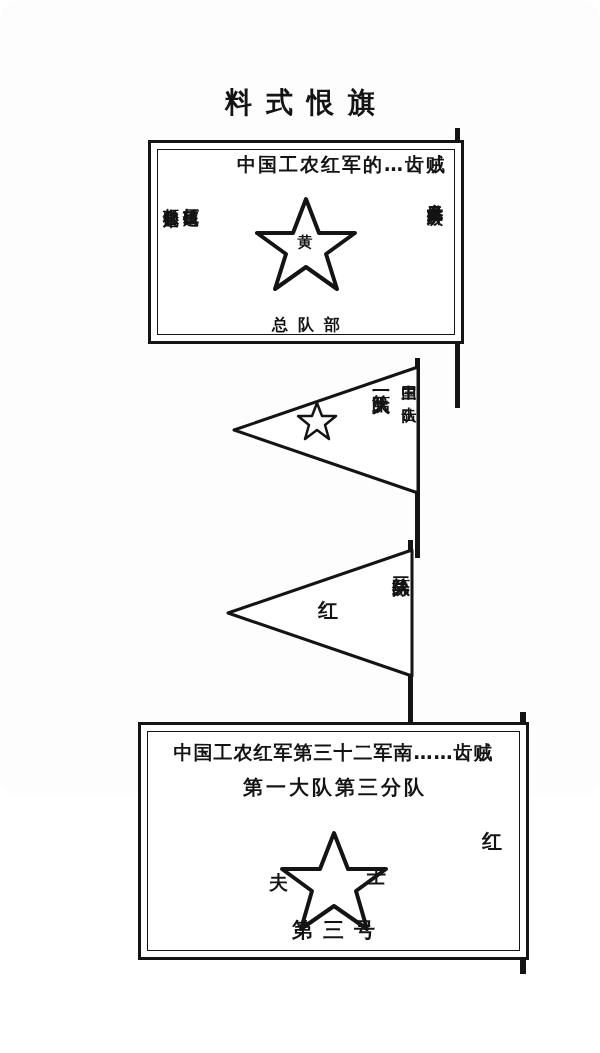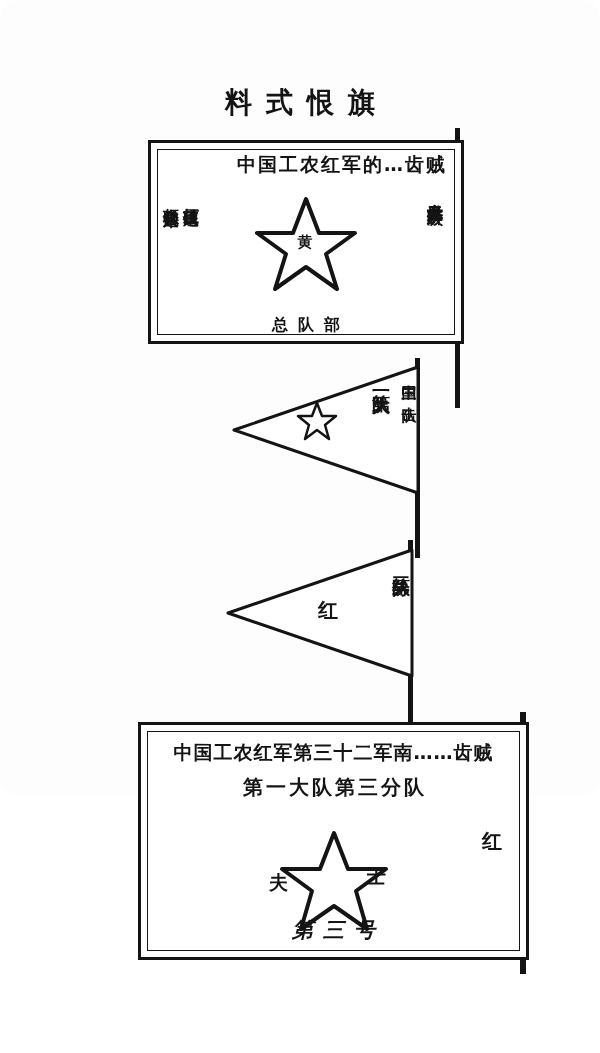--- a/index.html
+++ b/index.html
@@ -217,21 +217,20 @@
   }
   #flag2-bottom {
     position: absolute;
     left: 0; right: 0;
     bottom: 16px;
     text-align: center;
     font-size: 21px;
     font-weight: bold;
     letter-spacing: 10px;
     text-indent: 10px;
-    font-style: italic;
   }
 </style>
 </head>
 <body>
 
 <div id="sheet">
 
   <div id="title" class="htext ink">料式恨旗</div>
 
   <div class="pole" id="pole-1"></div>

